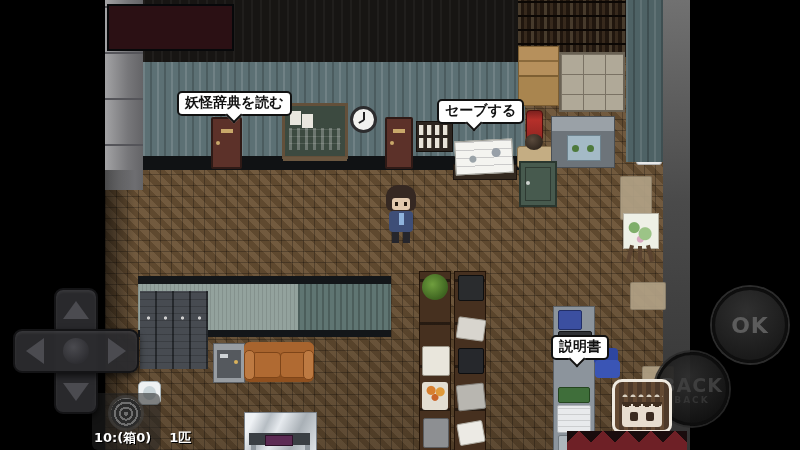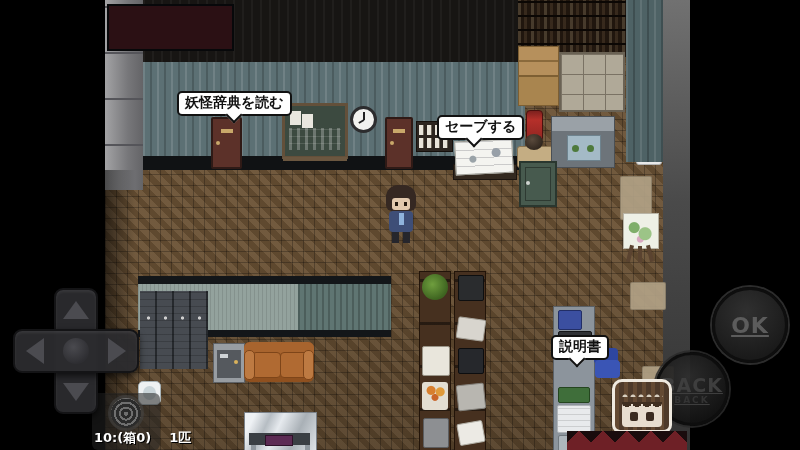--- a/index.html
+++ b/index.html
@@ -146,21 +146,21 @@
         box-sizing:border-box;box-shadow:inset 0 2px 3px rgba(255,255,255,.07),0 3px 7px rgba(0,0,0,.65);}
   .tri{position:absolute;width:0;height:0;}
   .tri.up{border-left:13px solid transparent;border-right:13px solid transparent;border-bottom:18px solid #4b4b50;}
   .tri.down{border-left:13px solid transparent;border-right:13px solid transparent;border-top:18px solid #4b4b50;}
   .tri.left{border-top:13px solid transparent;border-bottom:13px solid transparent;border-right:18px solid #4b4b50;}
   .tri.right{border-top:13px solid transparent;border-bottom:13px solid transparent;border-left:18px solid #4b4b50;}
   .dpad-center{position:absolute;left:50px;top:50px;width:26px;height:26px;border-radius:50%;
         background:radial-gradient(circle at 40% 35%,#4a4a4f,#2e2e32 72%);}
 
   .round-btn{position:absolute;border-radius:50%;display:flex;flex-direction:column;align-items:center;
-        justify-content:center;font-weight:bold;box-sizing:border-box;text-decoration:underline;}
+        justify-content:center;font-weight:bold;box-sizing:border-box;}
   .okbtn{left:712px;top:287px;width:76px;height:76px;z-index:11;
         background:radial-gradient(circle at 45% 32%,#303030,#1a1a1a 75%);
         border:3px solid #0e0e0e;box-shadow:0 0 0 2px #2c2c2c,0 4px 9px #000;
         color:#5c5c5c;font-size:22px;letter-spacing:1px;}
   .backbtn{left:655px;top:352px;width:74px;height:74px;z-index:6;
         background:radial-gradient(circle at 45% 32%,rgba(46,46,46,.93),rgba(20,20,20,.93) 75%);
         border:3px solid #0e0e0e;box-shadow:0 0 0 2px rgba(42,42,42,.85);
         color:#3e3e3e;font-size:19px;letter-spacing:1px;}
   .backbtn .sub{font-size:9px;color:#343434;margin-top:-1px;letter-spacing:2px;font-weight:bold;}
 
@@ -315,21 +315,21 @@
       <div class="tie"></div>
       <div class="leg" style="left:9px;"></div>
       <div class="leg" style="left:20px;"></div>
     </div>
   </div>
 
   <div class="abs datetime">
   </div>
 
   <div class="bubble" style="left:177px;top:91px;--tx:50%;">妖怪辞典を読む</div>
-  <div class="bubble" style="left:437px;top:99px;margin-top:16px;--tx:42%;">セーブする</div>
+  <div class="bubble" style="left:437px;top:99px;--tx:42%;">セーブする</div>
   <div class="bubble" style="left:551px;top:335px;--tx:45%;">説明書</div>
 
   <div class="abs counter-panel">
     <div class="spiral"></div>
   </div>
   <div class="abs counter-text">
     <span>10:(箱0)</span>
     <span class="gap"></span>
     <span>1匹</span>
   </div>

